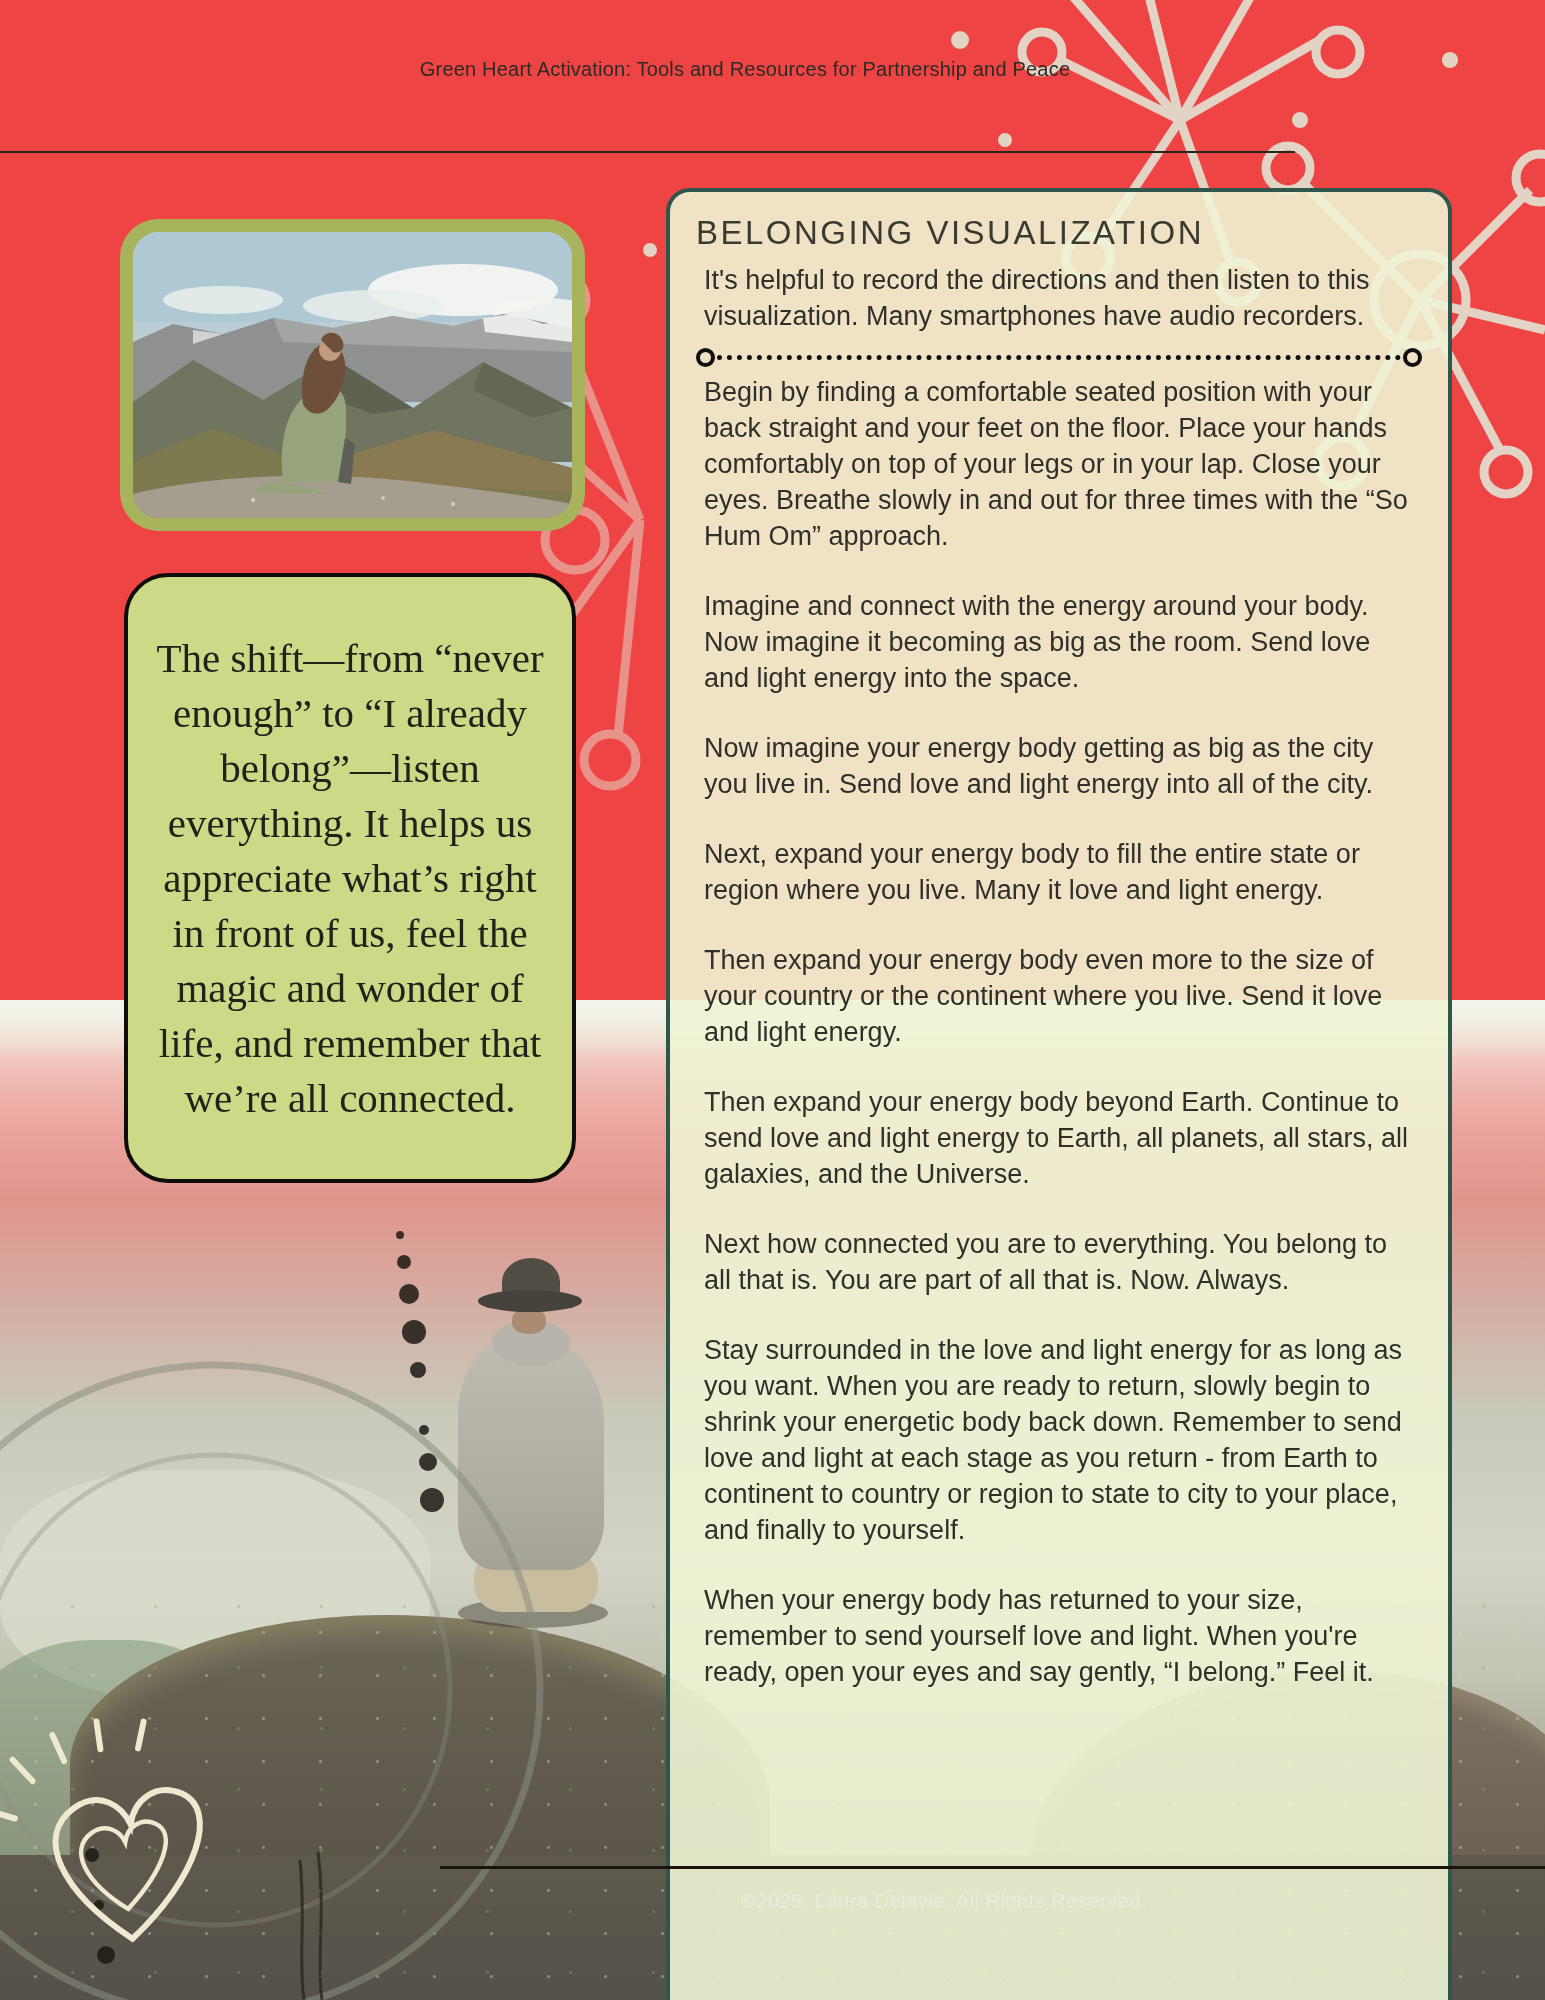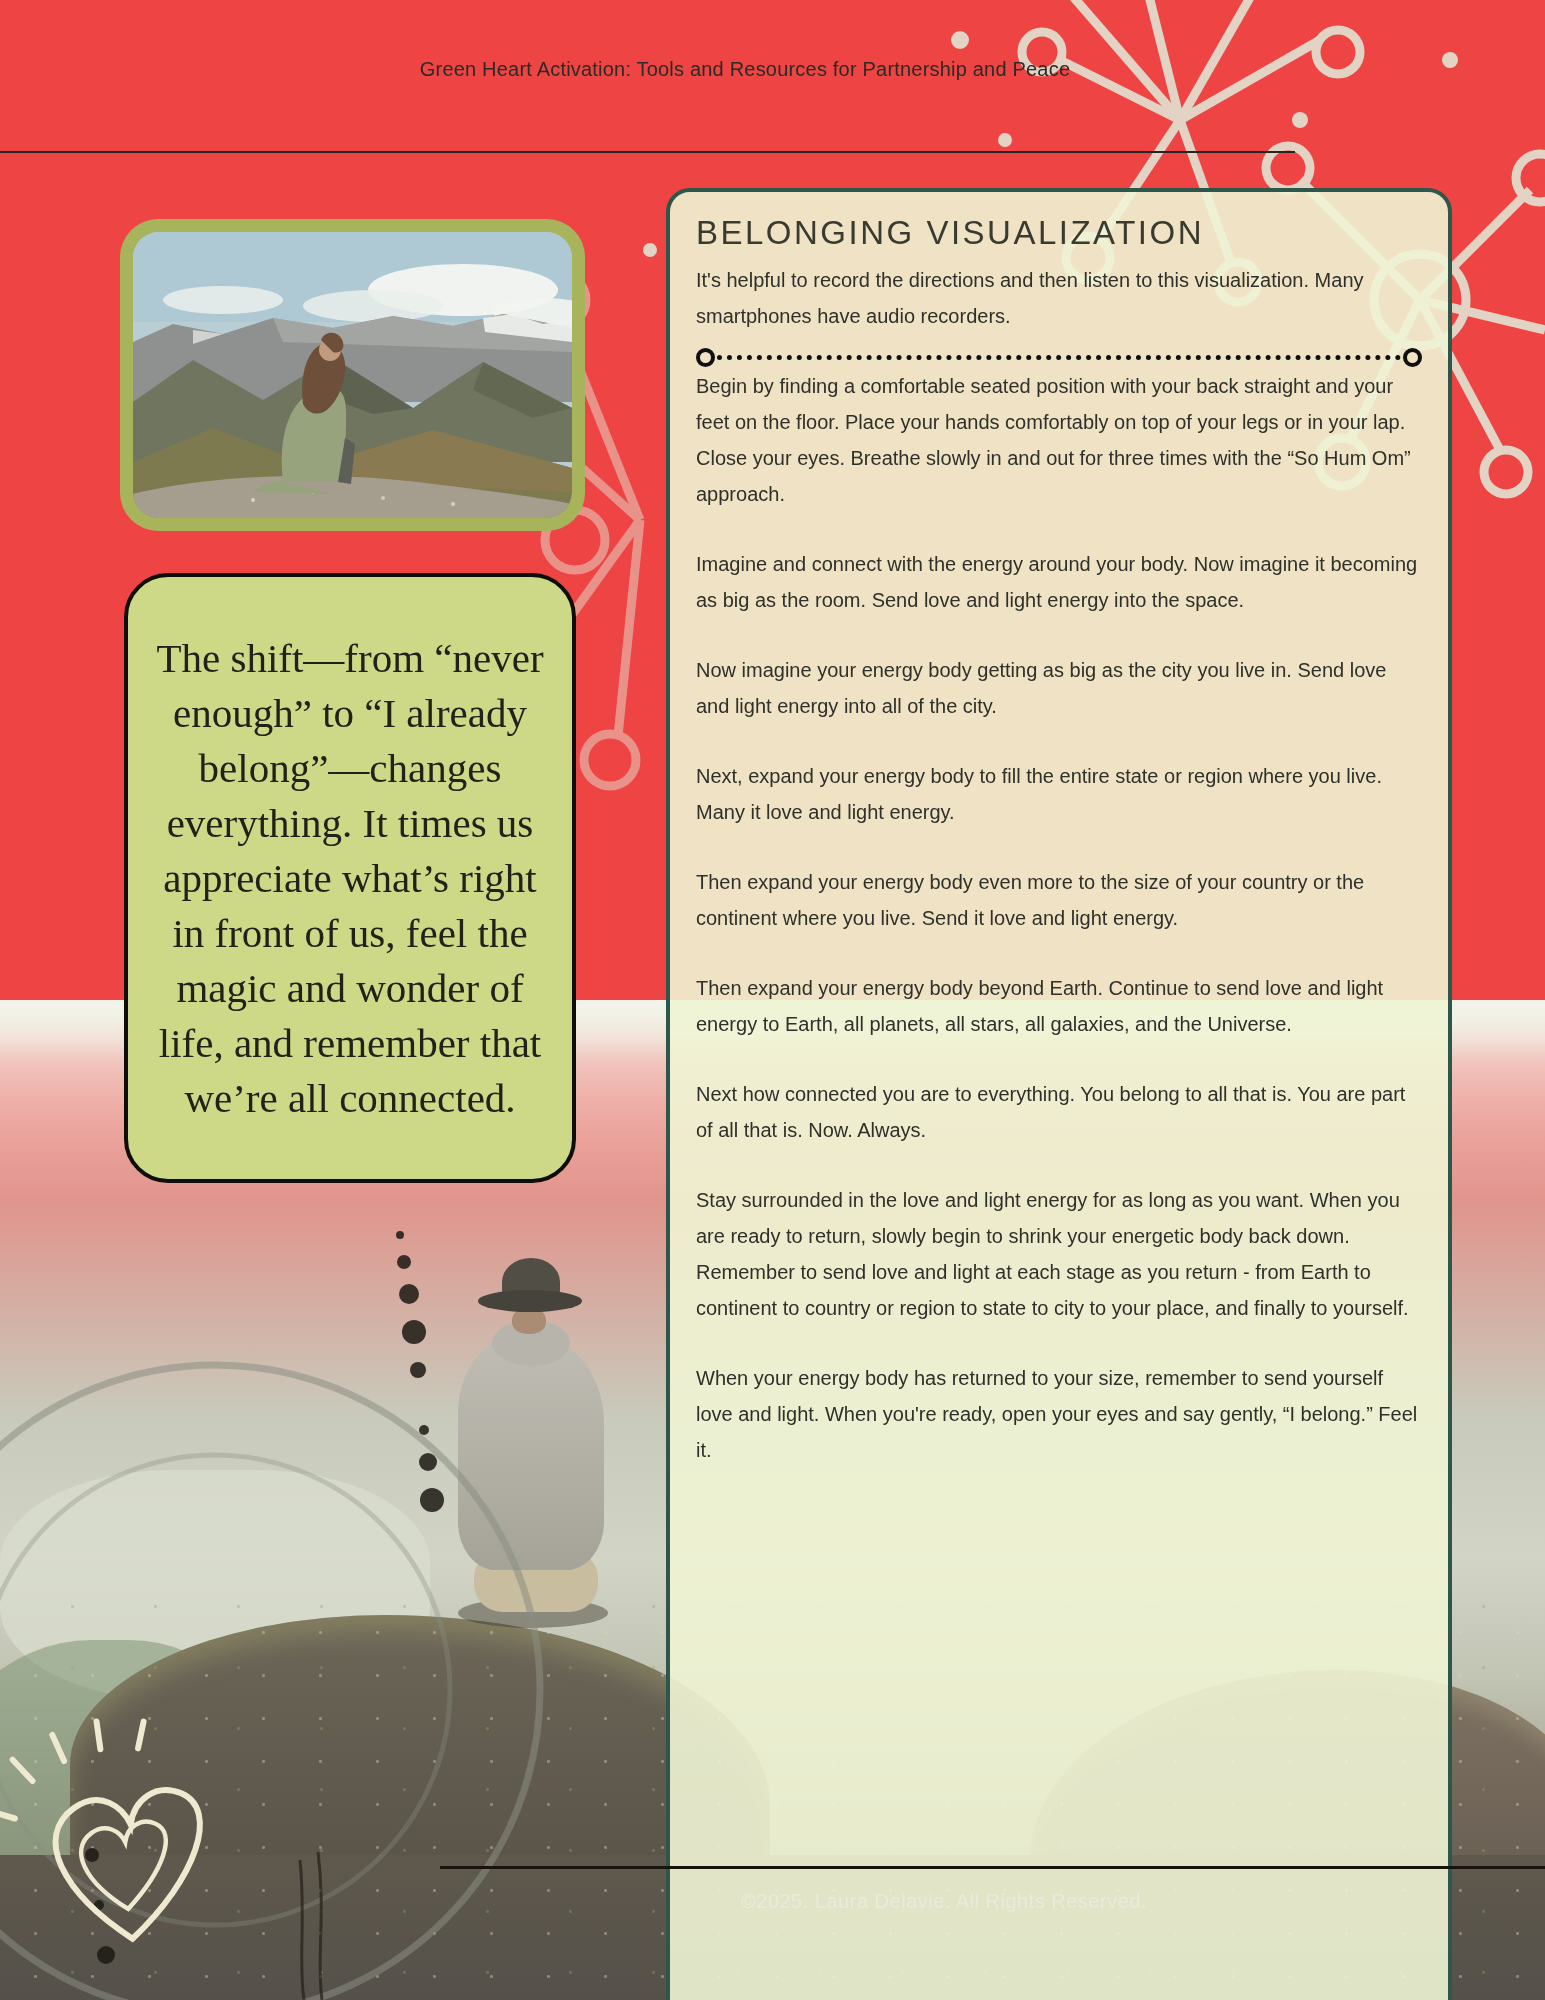--- a/index.html
+++ b/index.html
@@ -24,21 +24,21 @@
     background:#cdd987;border:4px solid #0e0d09;border-radius:44px;z-index:5;
     display:flex;align-items:center;justify-content:center;box-sizing:border-box;padding:24px 18px;}
   .quote-box p{margin:0;font-family:"Liberation Serif",serif;font-size:41px;line-height:55px;
     color:#22211a;text-align:center;}
 
   
   .viz-box{position:absolute;left:666px;top:188px;width:786px;height:1842px;
     background:rgba(240,244,212,0.90);border:4px solid #2e564a;border-radius:24px;
     box-sizing:border-box;padding:22px 26px 20px 26px;z-index:5;overflow:hidden;}
   .viz-title{font-size:33px;letter-spacing:2.5px;color:#393a30;font-weight:400;margin:0 0 10px 0;}
-  .viz-box p.body{margin:0;font-size:20px;line-height:36px;color:#2f3029;}
+  .viz-box p.body{margin:8px;font-size:27px;line-height:36px;color:#2f3029;}
   .viz-box p.body + p.body{margin-top:34px;}
   .divider{display:flex;align-items:center;margin:14px 0 2px 0;height:18px;}
   .divider .ring{width:11px;height:11px;border:4.5px solid #101010;border-radius:50%;flex:0 0 auto;}
   .divider .dots{flex:1 1 auto;border-top:5px dotted #101010;height:0;margin:0 2px;}
 
   
   .scene{position:absolute;left:0;top:1000px;width:1545px;height:1000px;z-index:2;
     background:linear-gradient(180deg,#f2f4e9 0%,rgba(233,236,223,.15) 6%,
       rgba(214,218,204,.5) 18%,#c8cbbc 42%,#d2d5c6 56%,#c1c3b3 68%,#a3a192 82%,#7d786b 100%);}
   .scene-fade{position:absolute;left:0;top:0;width:100%;height:200px;
@@ -234,21 +234,21 @@
           <path d="M170 172 C 166 140, 176 116, 190 112 C 204 108, 214 122, 212 140 C 210 158, 202 170, 196 176 C 188 184, 176 184,170 172 Z" fill="#6d4f3a"></path>
           <circle cx="197" cy="118" r="11" fill="#c29a7e"></circle>
           <path d="M188 108 C 192 98, 206 98, 210 110 C 212 118, 206 122, 200 120 Z" fill="#6d4f3a"></path>
           <path d="M205 250 L212 206 L222 212 L218 252 Z" fill="#5d6058"></path>
         </g>
       </svg>
     </div>
   </div>
 
   <div class="quote-box">
-    <p>The shift—from “never enough” to “I already belong”—changes everything. It times us appreciate what’s right in front of us, feel the magic and wonder of life, and remember that we’re all connected.</p>
+    <p>The shift—from “never enough” to “I already belong”—listen everything. It helps us appreciate what’s right in front of us, feel the magic and wonder of life, and remember that we’re all connected.</p>
   </div>
 
   <div class="viz-box">
     <h2 class="viz-title">BELONGING VISUALIZATION</h2>
     <p class="body">It's helpful to record the directions and then listen to this visualization. Many smartphones have audio recorders.</p>
     <div class="divider">
       <span class="ring"></span>
       <span class="dots"></span>
       <span class="ring"></span>
     </div>

